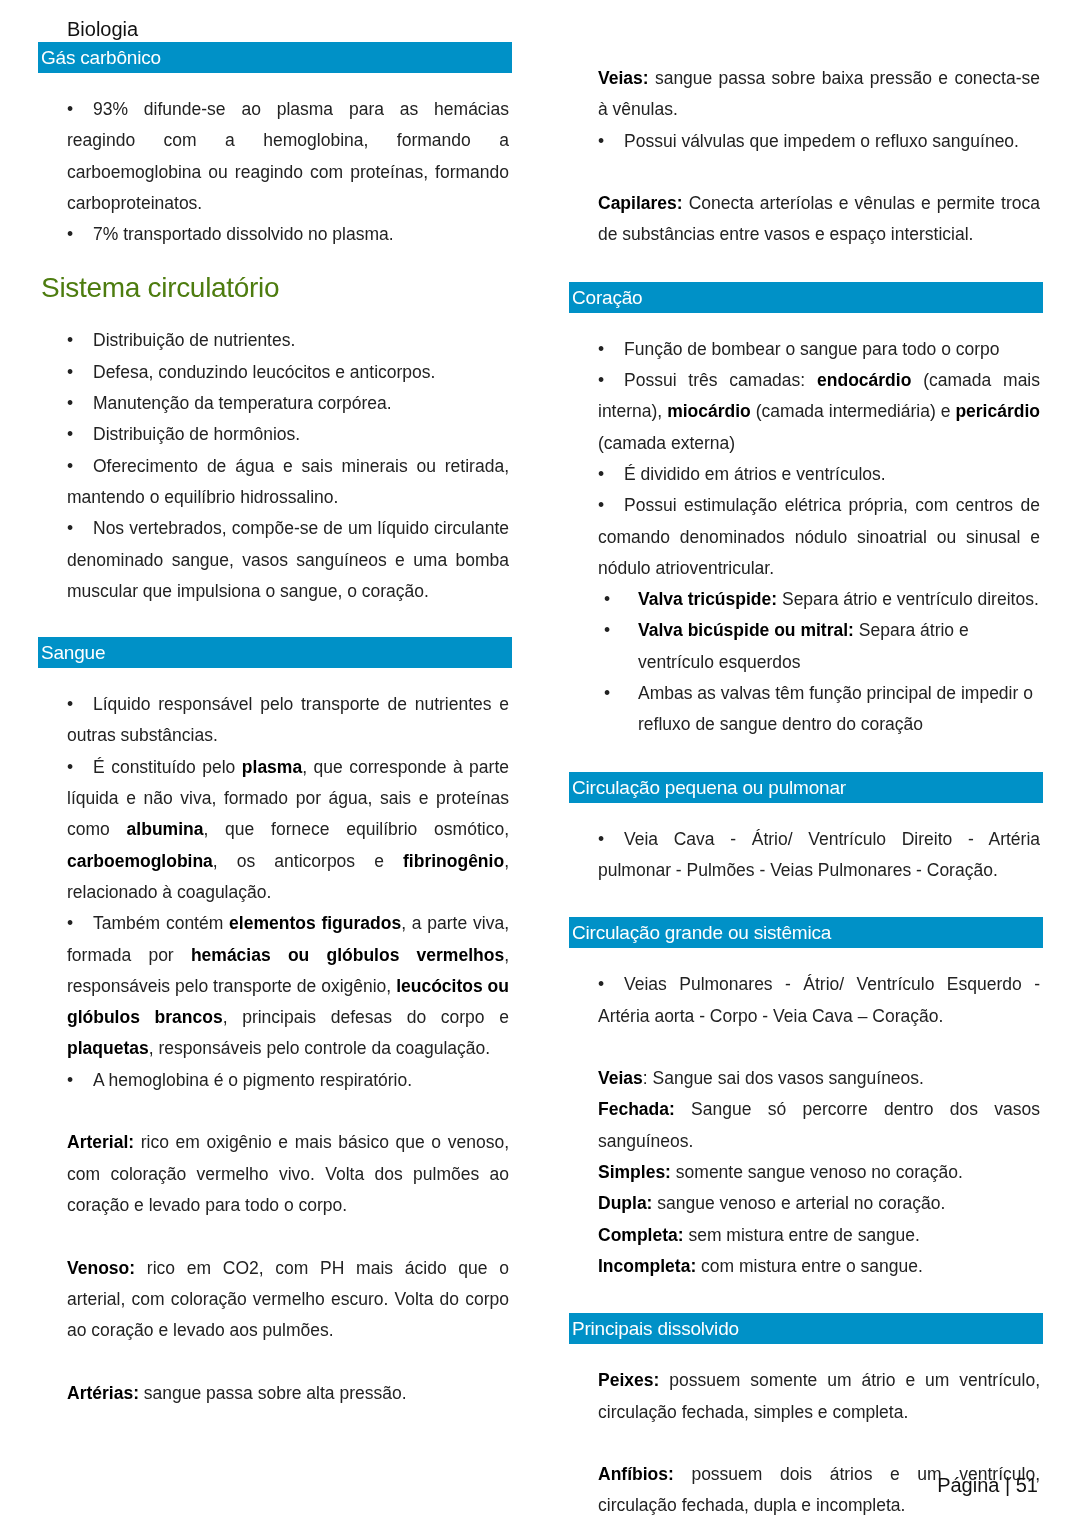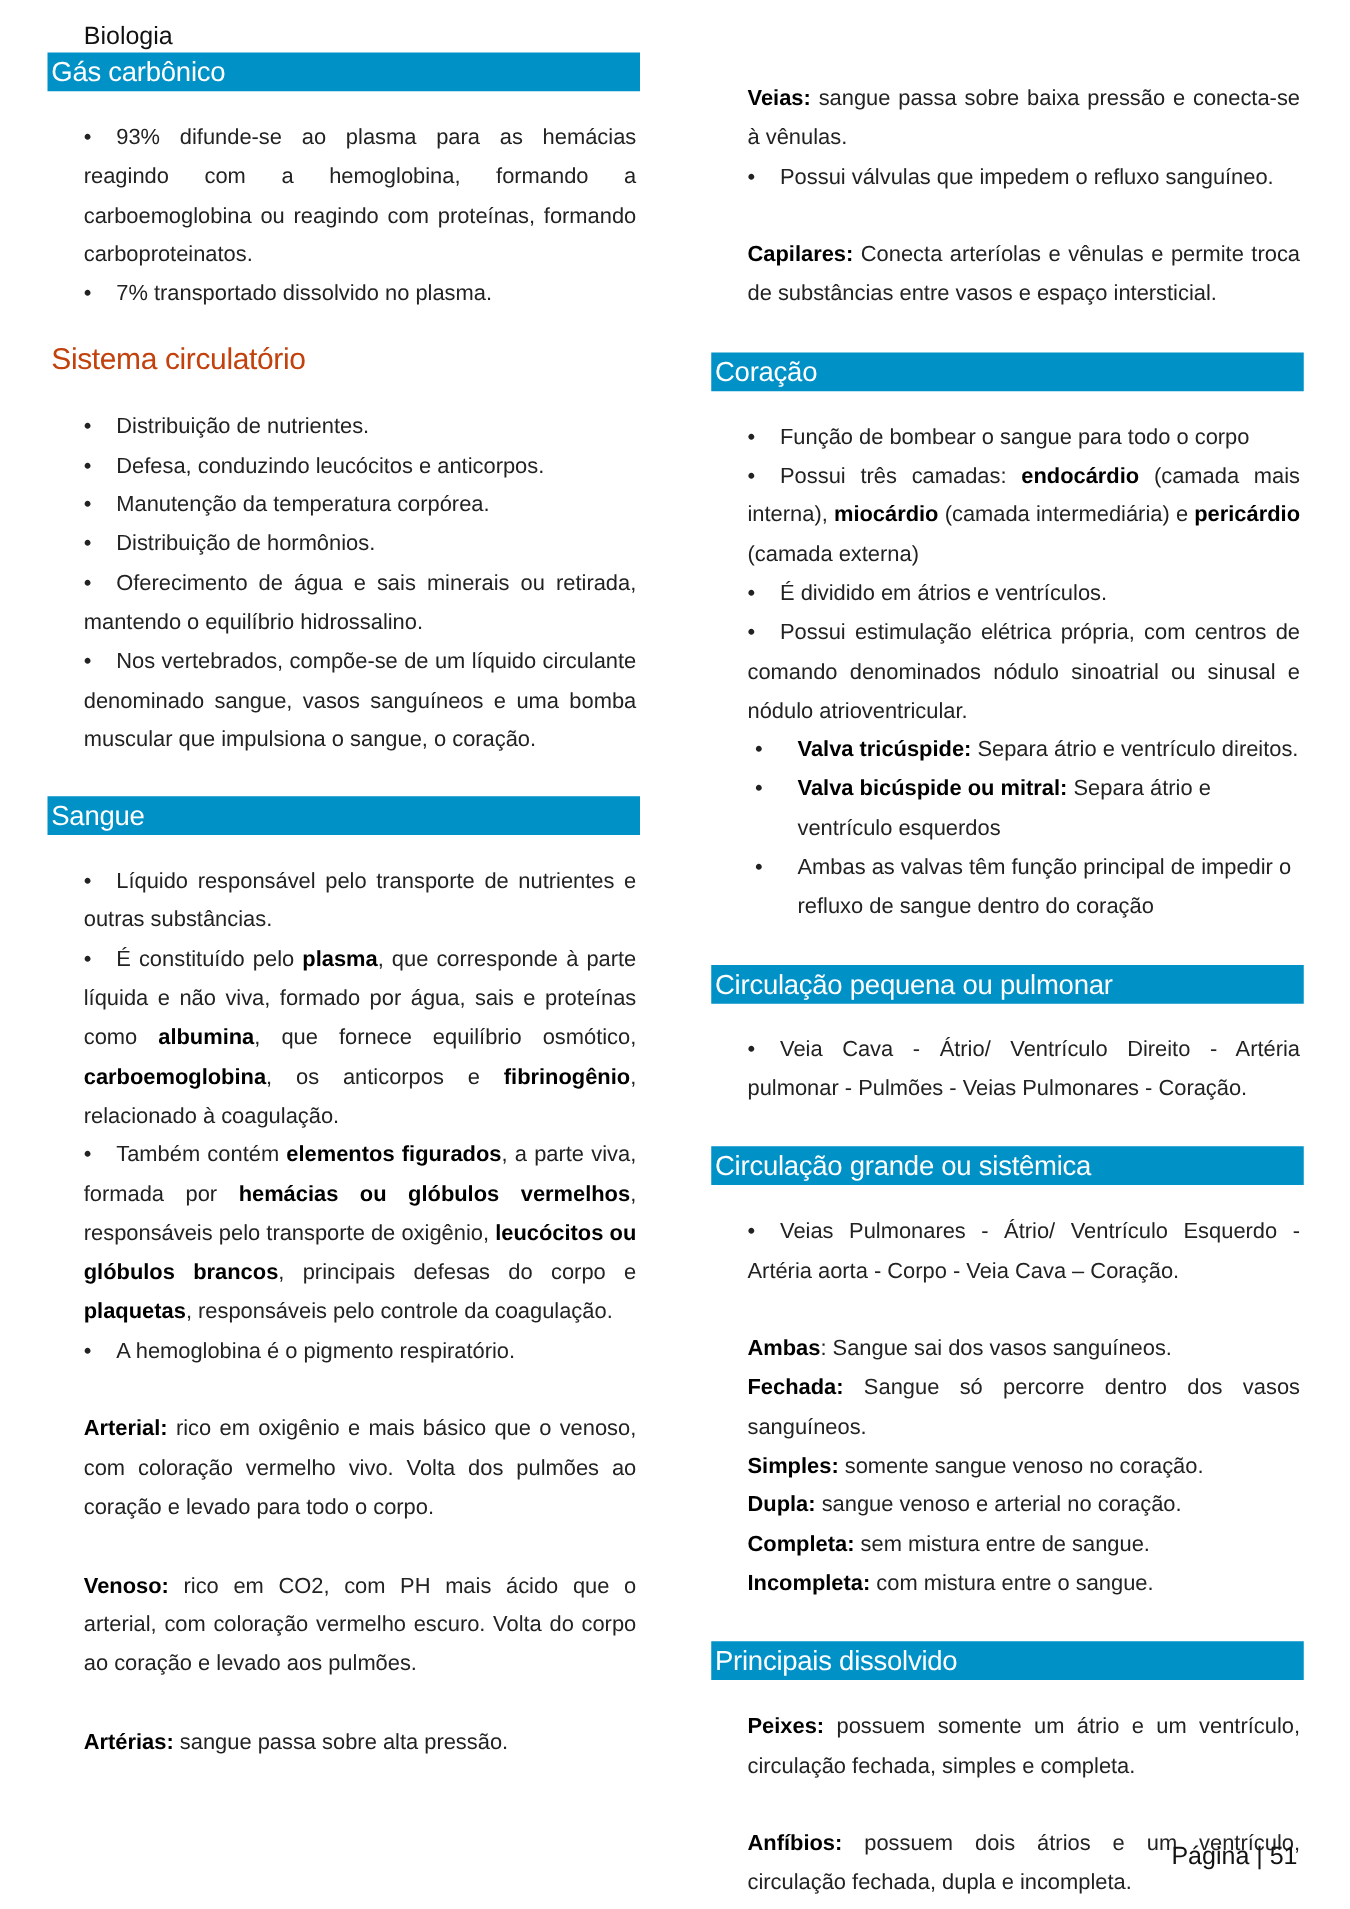--- a/index.html
+++ b/index.html
@@ -11,26 +11,26 @@
   .doc-header {
     position: absolute; left: 67px; top: 16px;
     font-size: 20px; color: #111; line-height: 26px;
   }
   .col { position: absolute; width: 474px; }
   .col-left { left: 38px; top: 42px; }
   .col-right { left: 569px; top: 42px; }
 
   .bar {
     background: #0091c7; color: #ffffff;
-    height: 31px; line-height: 32px; font-size: 22px;
+    height: 31px; line-height: 32px; font-size: 19px;
     padding-left: 3px; letter-spacing: -0.2px;
     white-space: nowrap;
   }
   .heading-gray {
-    color: #c2410c; font-size: 24px; line-height: 32px;
+    color: #4d7c0f; font-size: 28px; line-height: 32px;
     margin-left: 3px; letter-spacing: -0.3px;
   }
   .text {
     font-size: 17.5px; line-height: 31.3px;
     padding-left: 29px; padding-right: 3px;
     text-align: justify; color: #222; margin-top: 21px;
   }
   .p { margin: 0; }
   .bullet { display: block; }
   .bullet .dot { display: inline-block; width: 26px; }
@@ -113,21 +113,21 @@
   <div class="bar">Circulação pequena ou pulmonar</div>
   <div class="text">
     <p class="p bullet"><span class="dot">•</span><span>Veia Cava - Átrio/ Ventrículo Direito - Artéria pulmonar - Pulmões - Veias Pulmonares - Coração.</span></p>
   </div>
 
   <div style="height:31px"></div>
   <div class="bar">Circulação grande ou sistêmica</div>
   <div class="text">
     <p class="p bullet"><span class="dot">•</span><span>Veias Pulmonares - Átrio/ Ventrículo Esquerdo - Artéria aorta - Corpo - Veia Cava – Coração.</span></p>
     <div class="gap"></div>
-    <p class="p"><b>Ambas</b><span>: Sangue sai dos vasos sanguíneos.</span></p>
+    <p class="p"><b>Veias</b><span>: Sangue sai dos vasos sanguíneos.</span></p>
     <p class="p"><b>Fechada:</b><span> Sangue só percorre dentro dos vasos sanguíneos.</span></p>
     <p class="p"><b>Simples:</b><span> somente sangue venoso no coração.</span></p>
     <p class="p"><b>Dupla:</b><span> sangue venoso e arterial no coração.</span></p>
     <p class="p"><b>Completa:</b><span> sem mistura entre de sangue.</span></p>
     <p class="p"><b>Incompleta:</b><span> com mistura entre o sangue.</span></p>
   </div>
 
   <div style="height:31px"></div>
   <div class="bar">Principais dissolvido</div>
   <div class="text">

